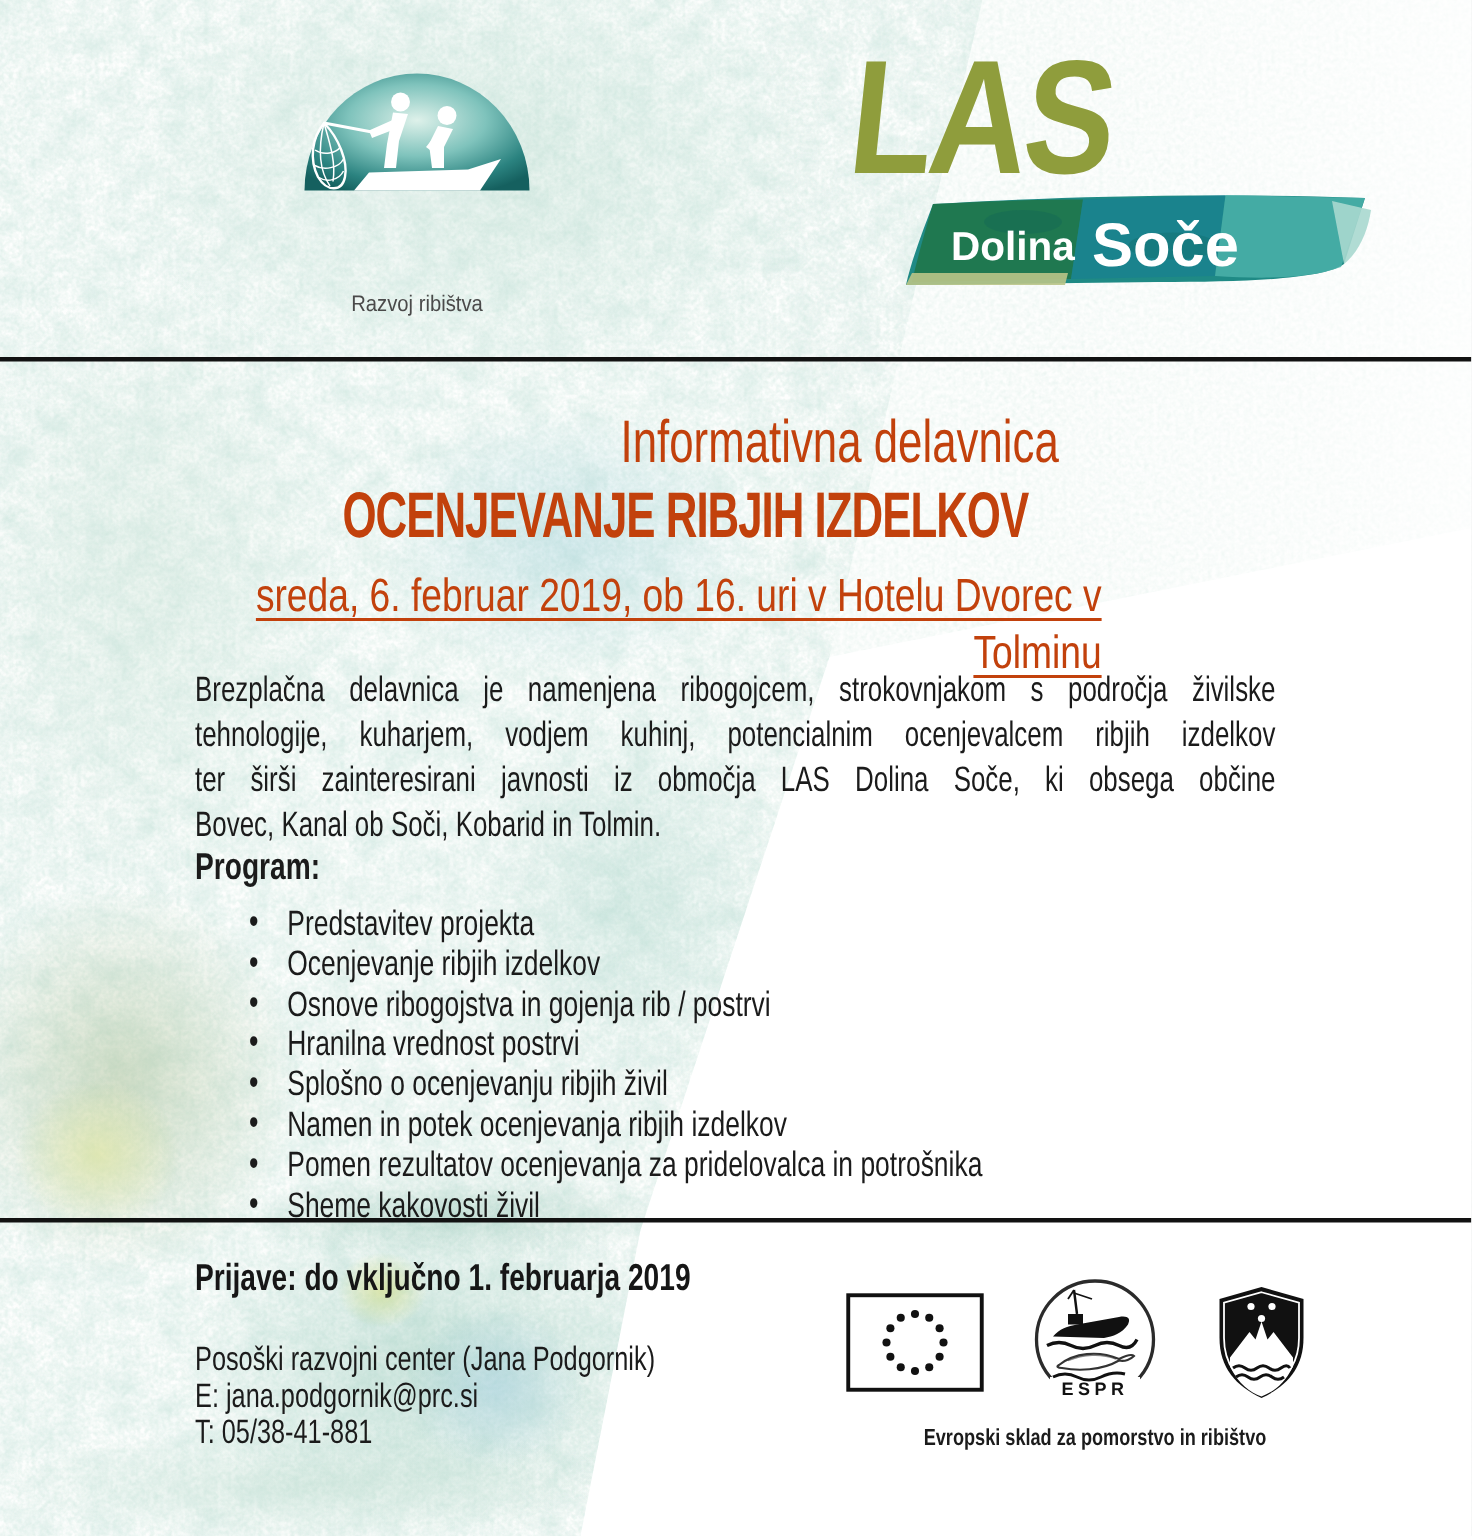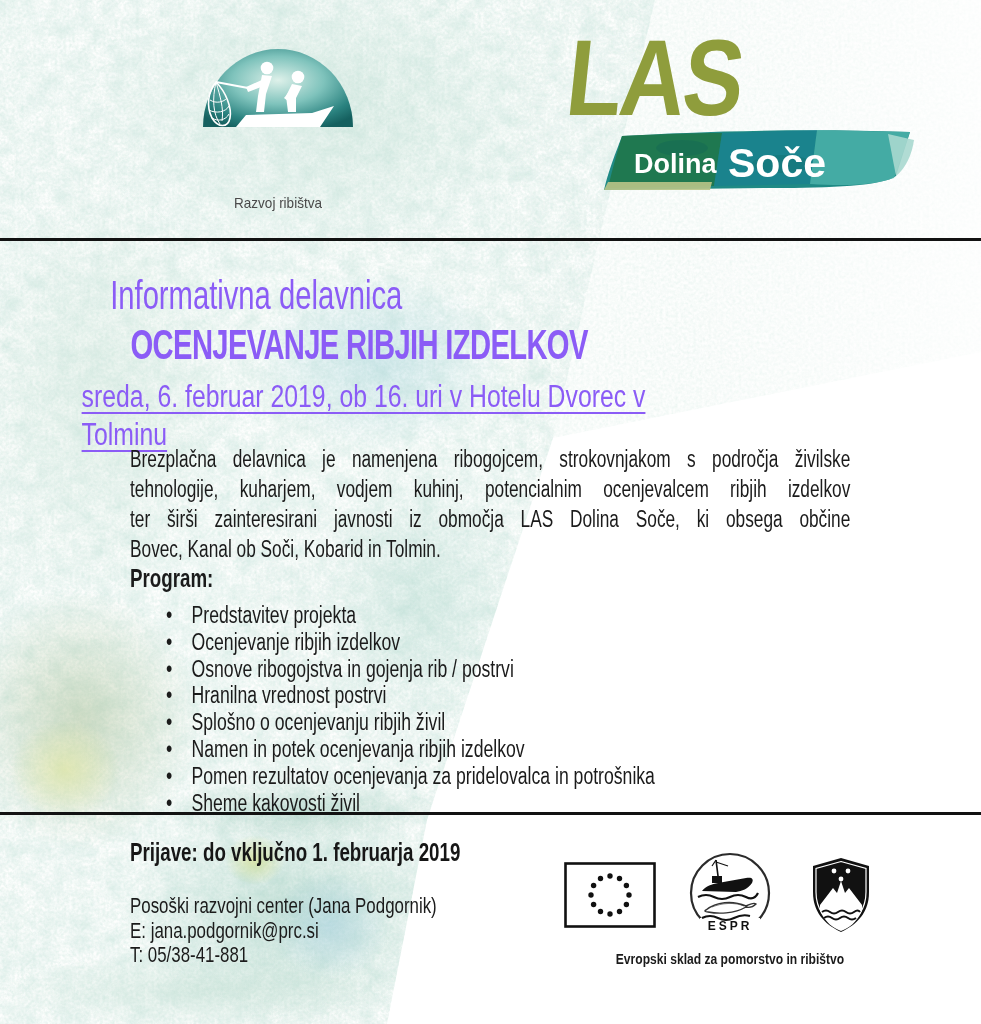--- a/index.html
+++ b/index.html
@@ -14,21 +14,21 @@
   .blob{position:absolute;pointer-events:none;}
   .top-fade{position:absolute;right:0;top:0;width:300px;height:430px;
     background:linear-gradient(90deg,rgba(255,255,255,0),rgba(255,255,255,0.7));}
   .rule{position:absolute;left:0;width:981px;height:3px;background:#121212;}
   .rule1{top:238px;}
   .rule2{top:812px;}
   .las-word{position:absolute;left:562px;top:24px;font-size:108px;line-height:1.0;font-weight:700;
     color:#8f9d3c;letter-spacing:-3px;transform:skewX(-6deg) scaleX(0.84);transform-origin:0 100%;}
   .fisheries-caption{position:absolute;left:178px;top:194px;width:200px;text-align:center;
     font-size:15px;color:#4a4a4a;transform:scaleX(0.9);transform-origin:50% 0;}
-  .title-block{position:absolute;left:0;top:272px;width:816px;text-align:left;color:#8b5cf6;}
+  .title-block{position:absolute;left:0;top:272px;width:816px;text-align:right;color:#c2410c;}
   .title-line1{font-size:40px;line-height:46px;transform:scaleX(0.73);transform-origin:50% 0;}
   .title-line2{font-size:43px;line-height:48px;font-weight:700;letter-spacing:-1px;
     transform:scaleX(0.68);transform-origin:50% 0;margin-top:2px;}
   .title-date{font-size:31px;line-height:38px;margin-top:10px;text-decoration:underline;
     text-decoration-thickness:2px;text-underline-offset:5px;
     transform:scaleX(0.80);transform-origin:50% 0;}
   .intro{position:absolute;left:130px;top:444px;width:980px;transform:scaleX(0.735);
     transform-origin:0 0;color:#1b1b1b;font-size:23.5px;line-height:30px;}
   .intro .jline{text-align:justify;text-align-last:justify;}
   .intro .lline{text-align:left;}

